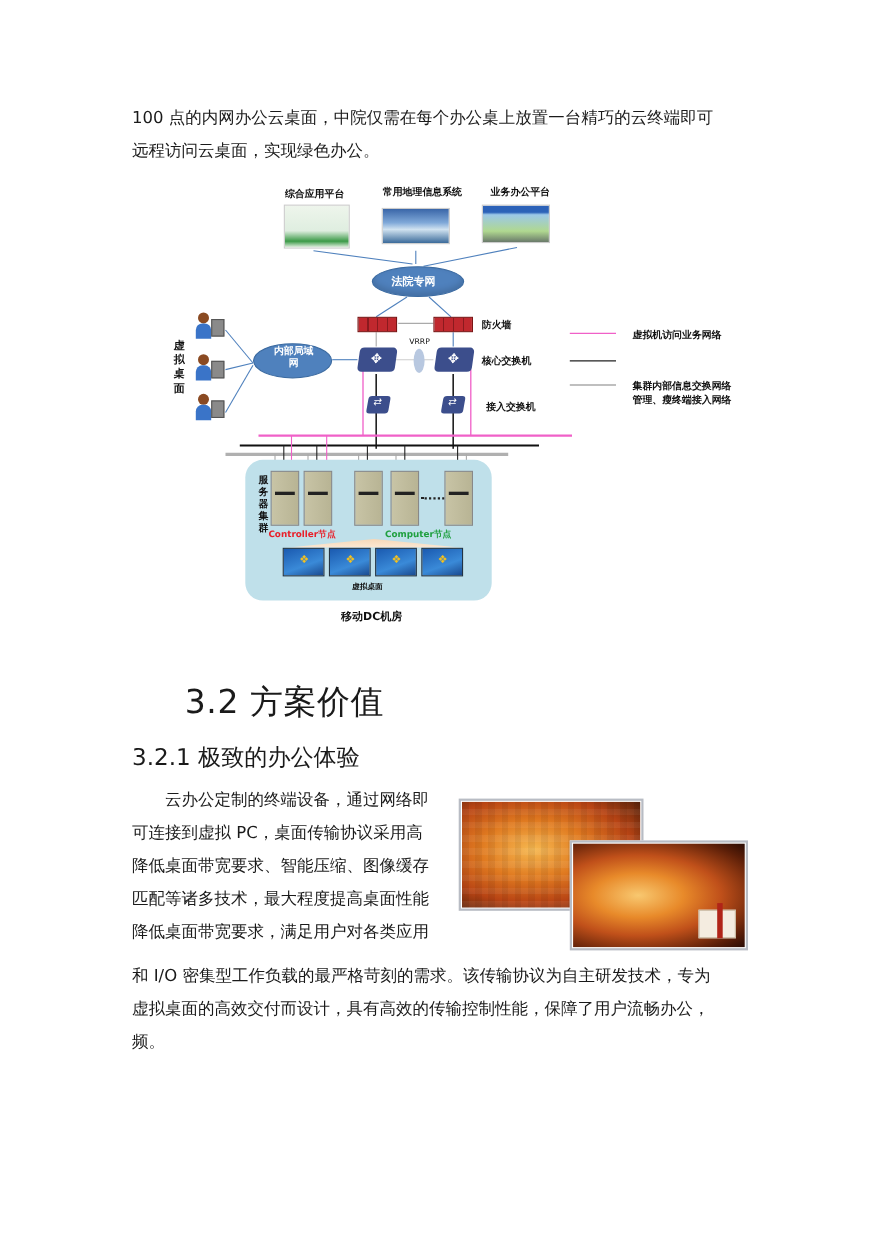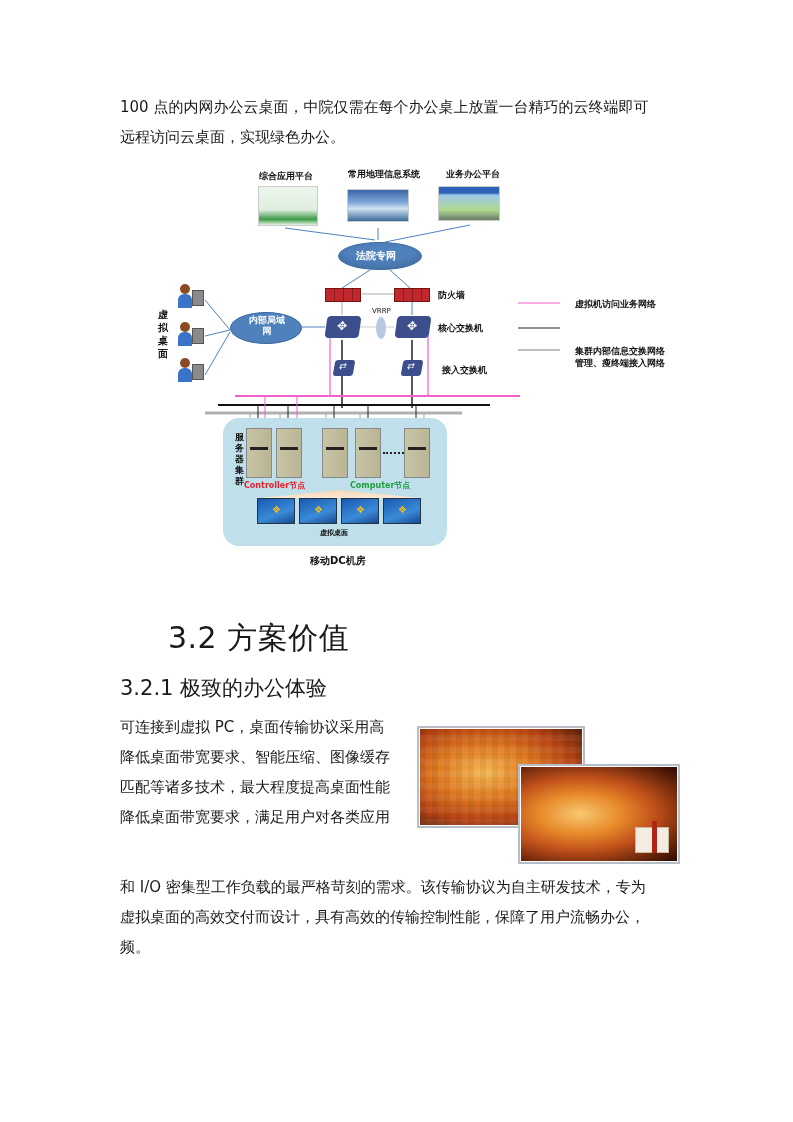--- a/index.html
+++ b/index.html
@@ -172,20 +172,21 @@
     </div>
 
   <span class="dlabel" style="left:170px;top:368px;font-size:7px;">虚拟桌面</span>
   <span class="dlabel" style="left:160px;top:394px;font-size:10px;">移动DC机房</span>
 </div>
 
 <h2 class="h2">3.2  方案价值</h2>
 <h3 class="h3">3.2.1  极致的办公体验</h3>
 
 <div class="para" style="top:712px;width:300px;">
+  <span class="line">　　云办公定制的终端设备，通过网络即</span>
   <span class="line">可连接到虚拟 PC，桌面传输协议采用高</span>
   <span class="line">降低桌面带宽要求、智能压缩、图像缓存</span>
   <span class="line">匹配等诸多技术，最大程度提高桌面性能</span>
   <span class="line">降低桌面带宽要求，满足用户对各类应用</span>
 </div>
 <div class="para" style="top:872px;">
   <span class="line">和 I/O 密集型工作负载的最严格苛刻的需求。该传输协议为自主研发技术，专为</span>
   <span class="line">虚拟桌面的高效交付而设计，具有高效的传输控制性能，保障了用户流畅办公，</span>
   <span class="line">频。</span>
 </div>

